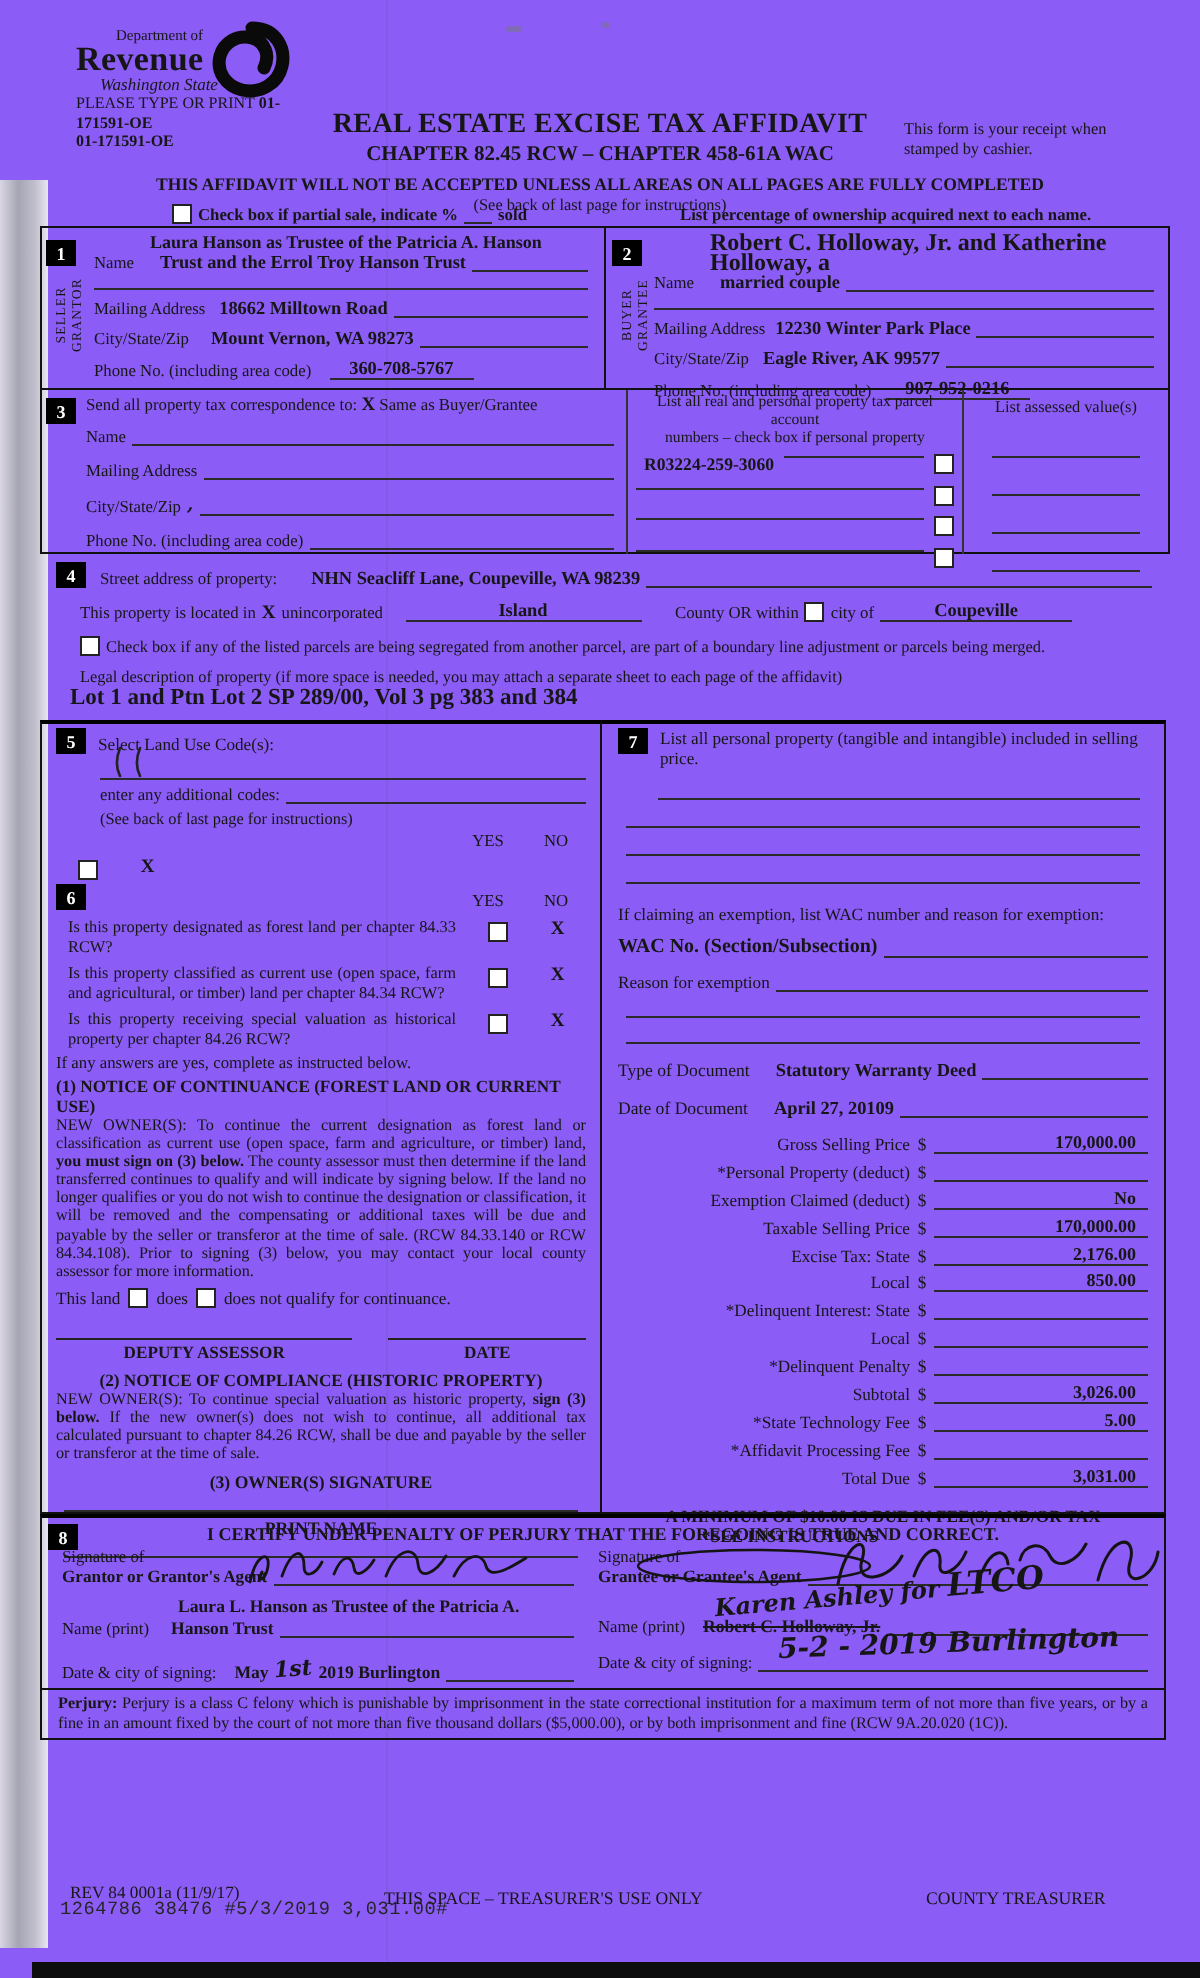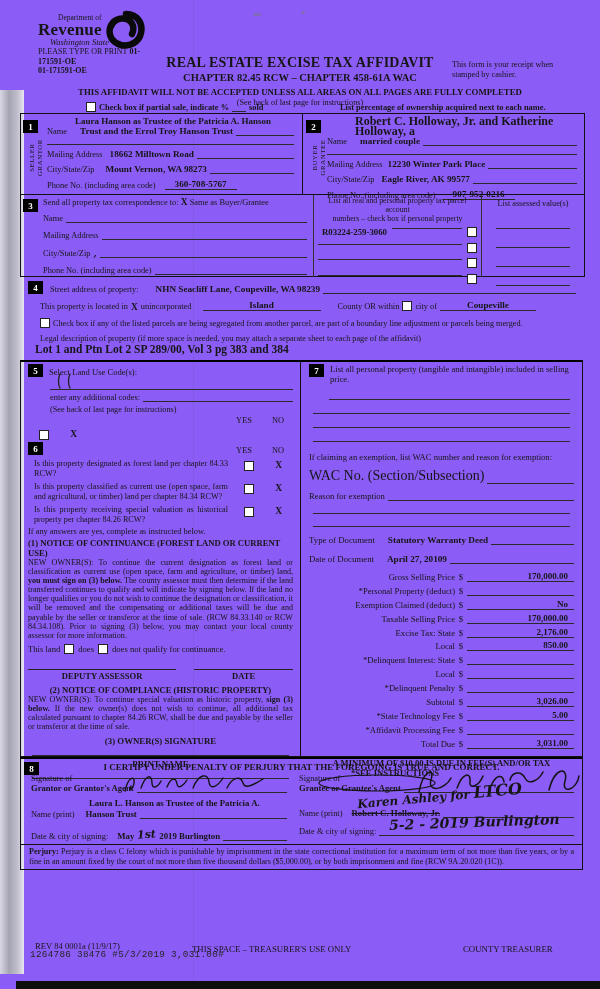--- a/index.html
+++ b/index.html
@@ -356,21 +356,21 @@
     <div style="display:flex;gap:6px;">
       <span class="numbox">7</span>
       <span style="font-size:8.6px;line-height:10px;">List all personal property (tangible and intangible) included in selling price.</span>
     </div>
     <div class="blank" style="height:13px;margin:2px 4px 0 20px;"></div>
     <div class="blank" style="height:13px;margin:0 4px 0 4px;"></div>
     <div class="blank" style="height:13px;margin:0 4px 0 4px;"></div>
     <div class="blank" style="height:13px;margin:0 4px 0 4px;"></div>
     <div style="font-size:8.6px;margin-top:10px;">If claiming an exemption, list WAC number and reason for exemption:</div>
     <div class="row" style="margin-top:6px;">
-      <span style="font-size:14px;">WAC No. (Section/Subsection)</span>
+      <span style="font-size:10px;font-weight:bold;">WAC No. (Section/Subsection)</span>
       <span class="fill"></span>
     </div>
     <div class="row" style="margin-top:7px;">
       <span style="font-size:8.6px;">Reason for exemption</span>
       <span class="fill"></span>
     </div>
     <div class="blank" style="height:12px;margin:0 4px;"></div>
     <div class="blank" style="height:12px;margin:0 4px;"></div>
     <div class="row" style="margin-top:8px;">
       <span style="font-size:8.8px;">Type of Document</span>

